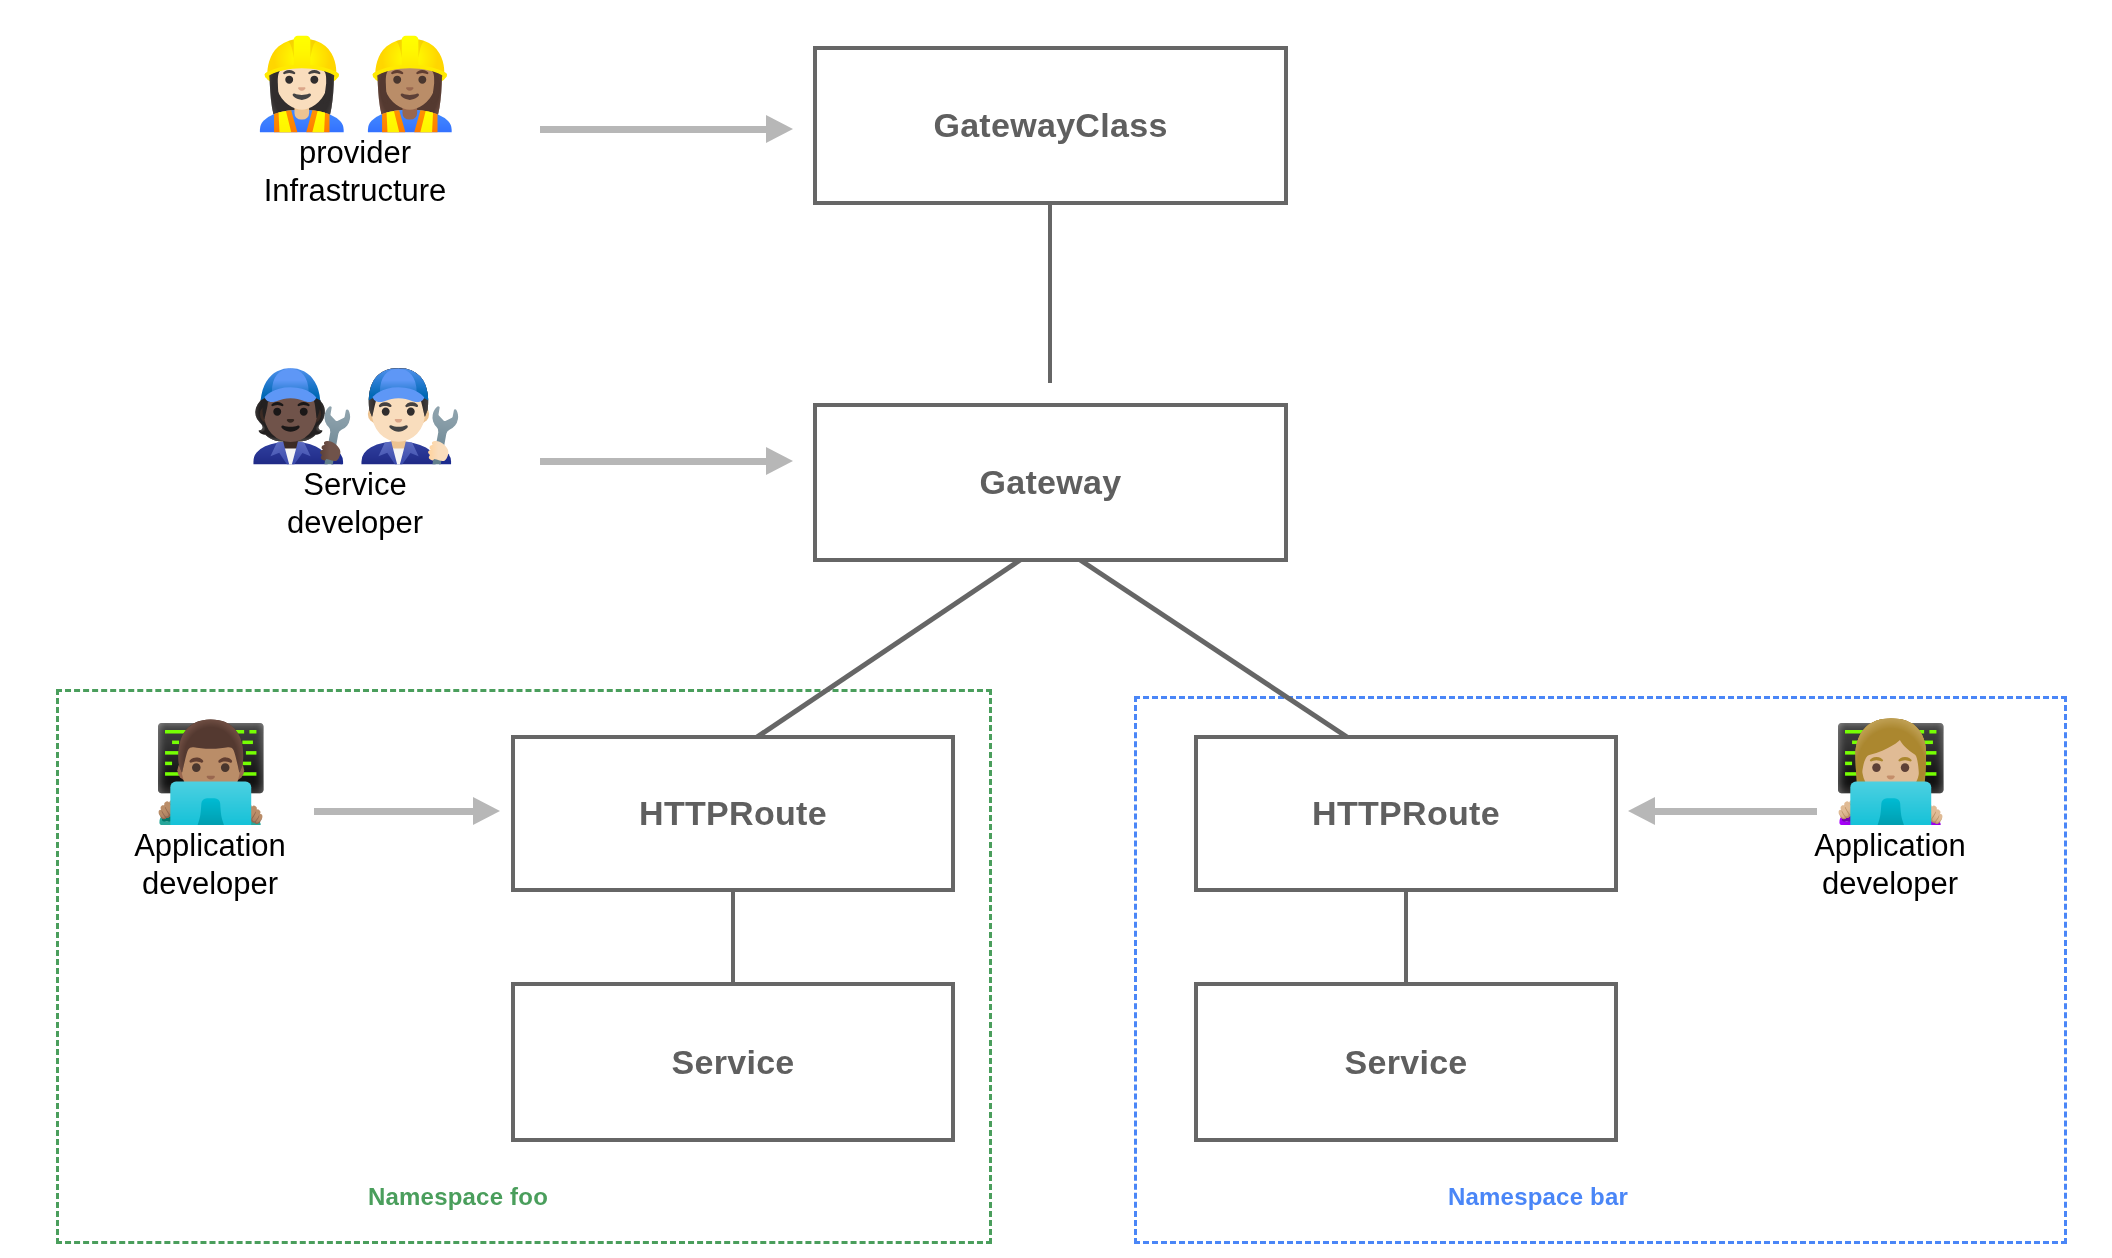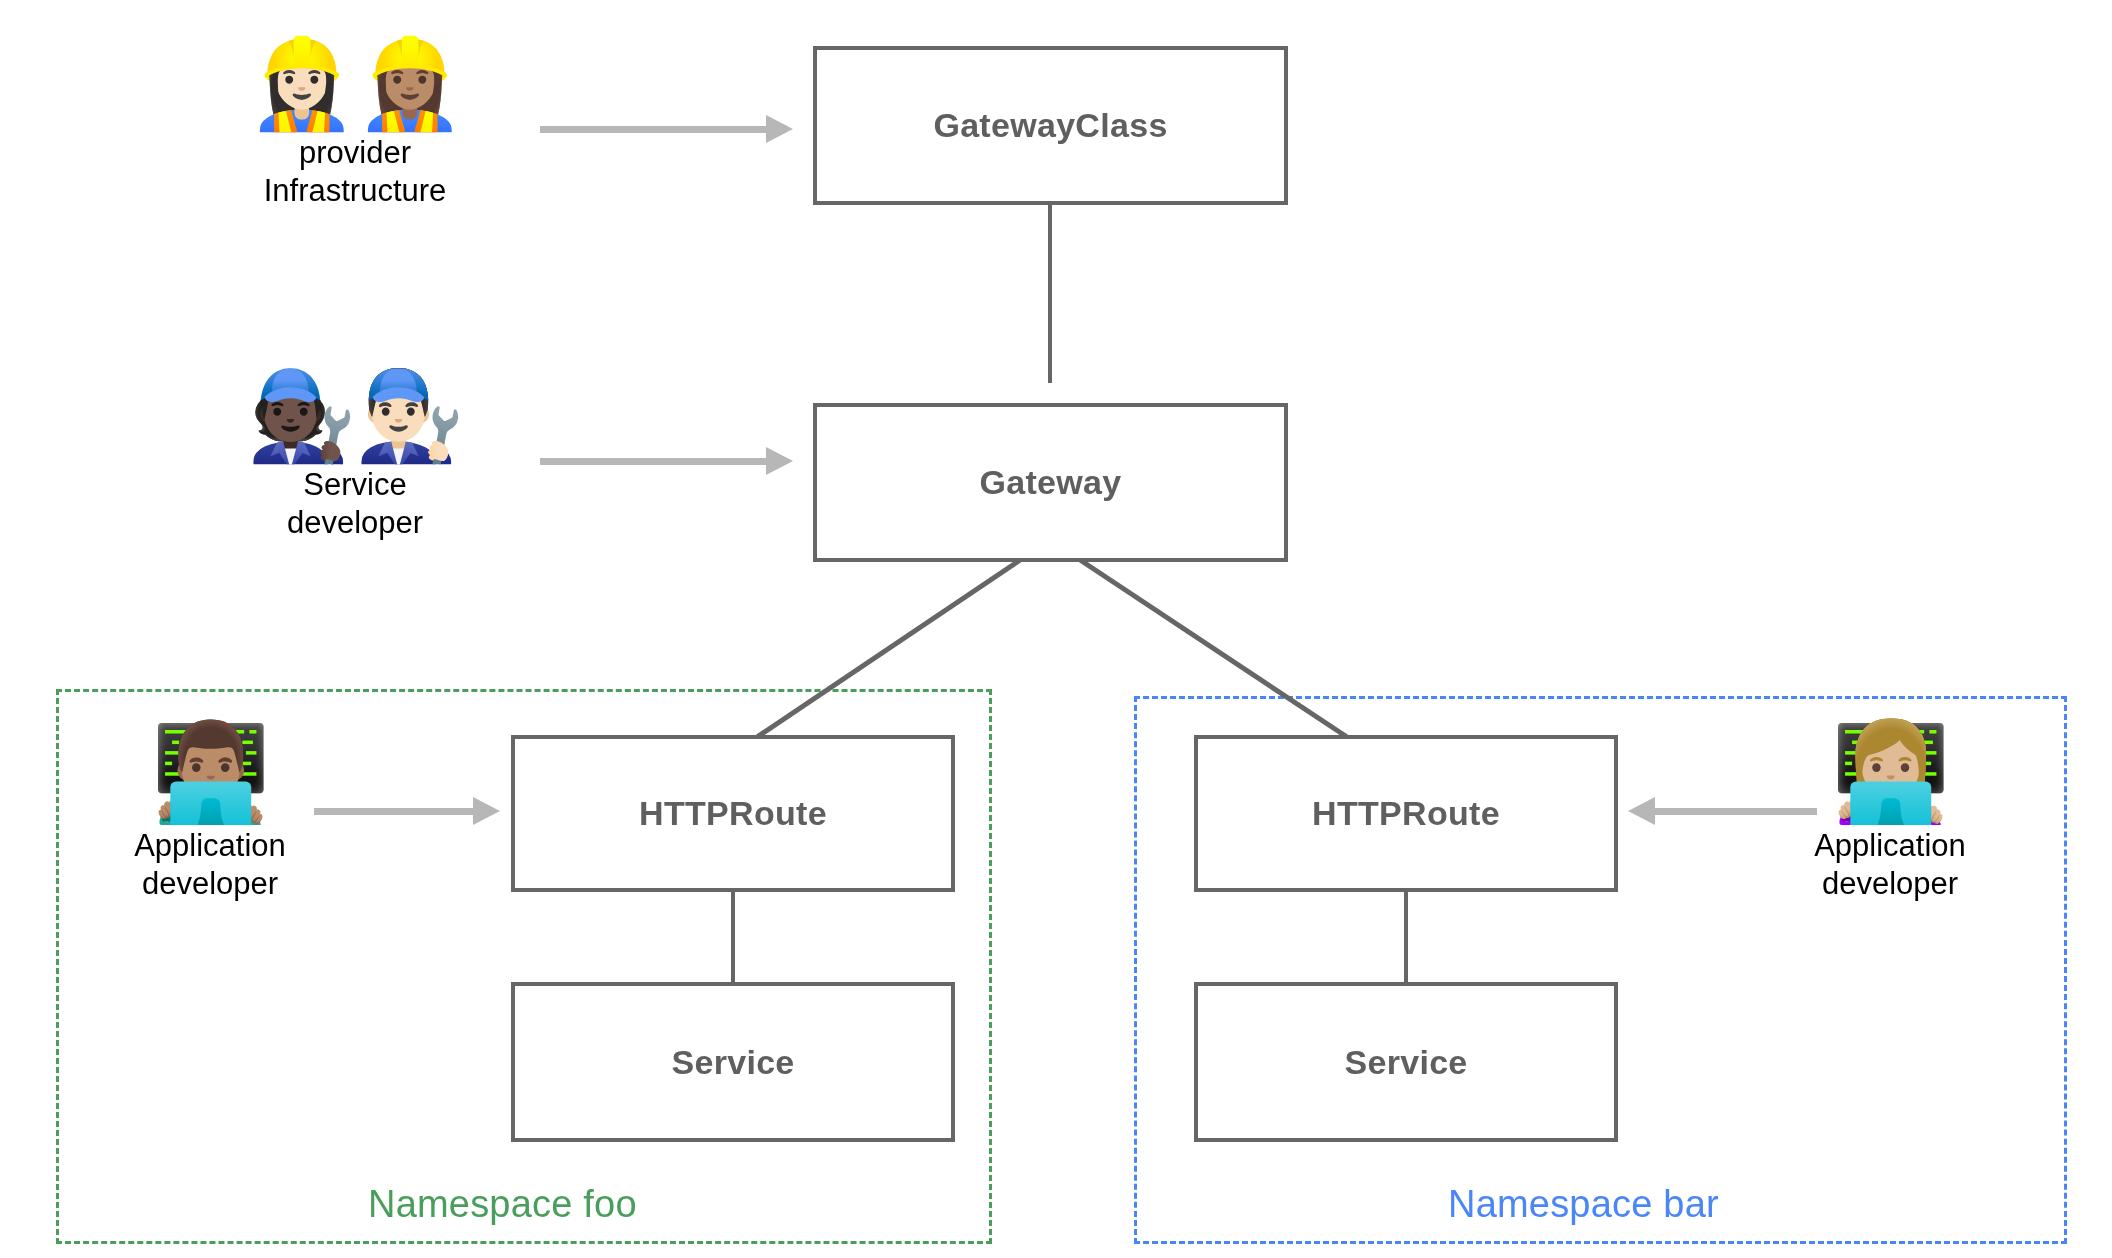--- a/index.html
+++ b/index.html
@@ -32,22 +32,22 @@
   }
   .ns-box.bar {
     left: 1134px;
     top: 696px;
     width: 933px;
     height: 548px;
     border: 3px dashed #4a86f7;
   }
   .ns-label {
     position: absolute;
-    font-size: 38px;
-    font-weight: normal;
+    font-size: 24px;
+    font-weight: bold;
     letter-spacing: 0.2px;
     white-space: nowrap;
   }
   .ns-label.foo {
     color: #4a9e5c;
     left: 368px;
     top: 1183px;
   }
   .ns-label.bar {
     color: #4a86f7;

